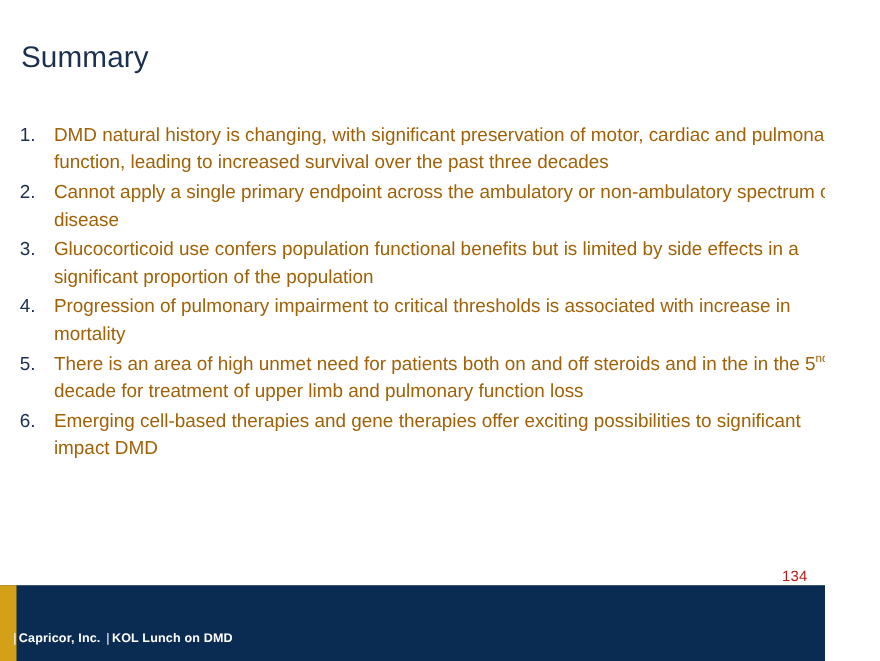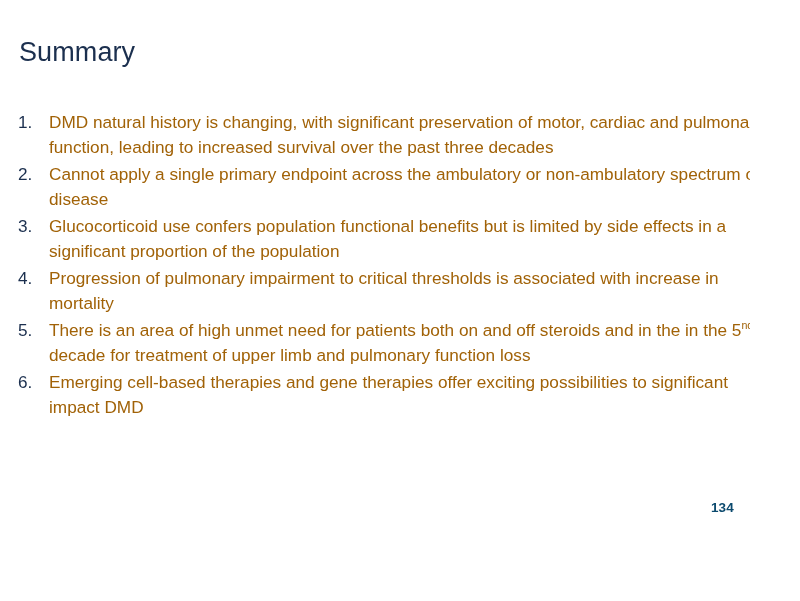--- a/index.html
+++ b/index.html
@@ -66,24 +66,24 @@
   .item-text sup {
     font-size: 0.62em;
     vertical-align: super;
     line-height: 0;
   }
 
   
   .page-number {
     position: absolute;
     right: 16px;
-    top: 500px;
+    top: 516px;
     font-size: 13.5px;
-    font-weight: bold;
-    color: #0c4a6e;
+    font-weight: normal;
+    color: #b91c1c;
     letter-spacing: 0.2px;
   }
 
   
   .footer-band {
     position: absolute;
     left: 0;
     top: 532px;
     width: 800px;
     height: 69px;
@@ -150,14 +150,19 @@
 
     <div class="list-item">
       <span class="item-number">6.</span>
       <span class="item-text">Emerging cell-based therapies and gene therapies offer exciting possibilities to significant impact DMD</span>
     </div>
 
   </div>
 
   <div class="page-number">134</div>
 
+  <div class="footer-band">
+    <div class="footer-accent"></div>
+    <div class="footer-text"><span class="footer-sep">|</span><span>Capricor, Inc.</span>&nbsp;<span class="footer-sep">|</span><span>KOL Lunch on DMD</span></div>
+
+  </div>
 
 </div>
 
 </body></html>

